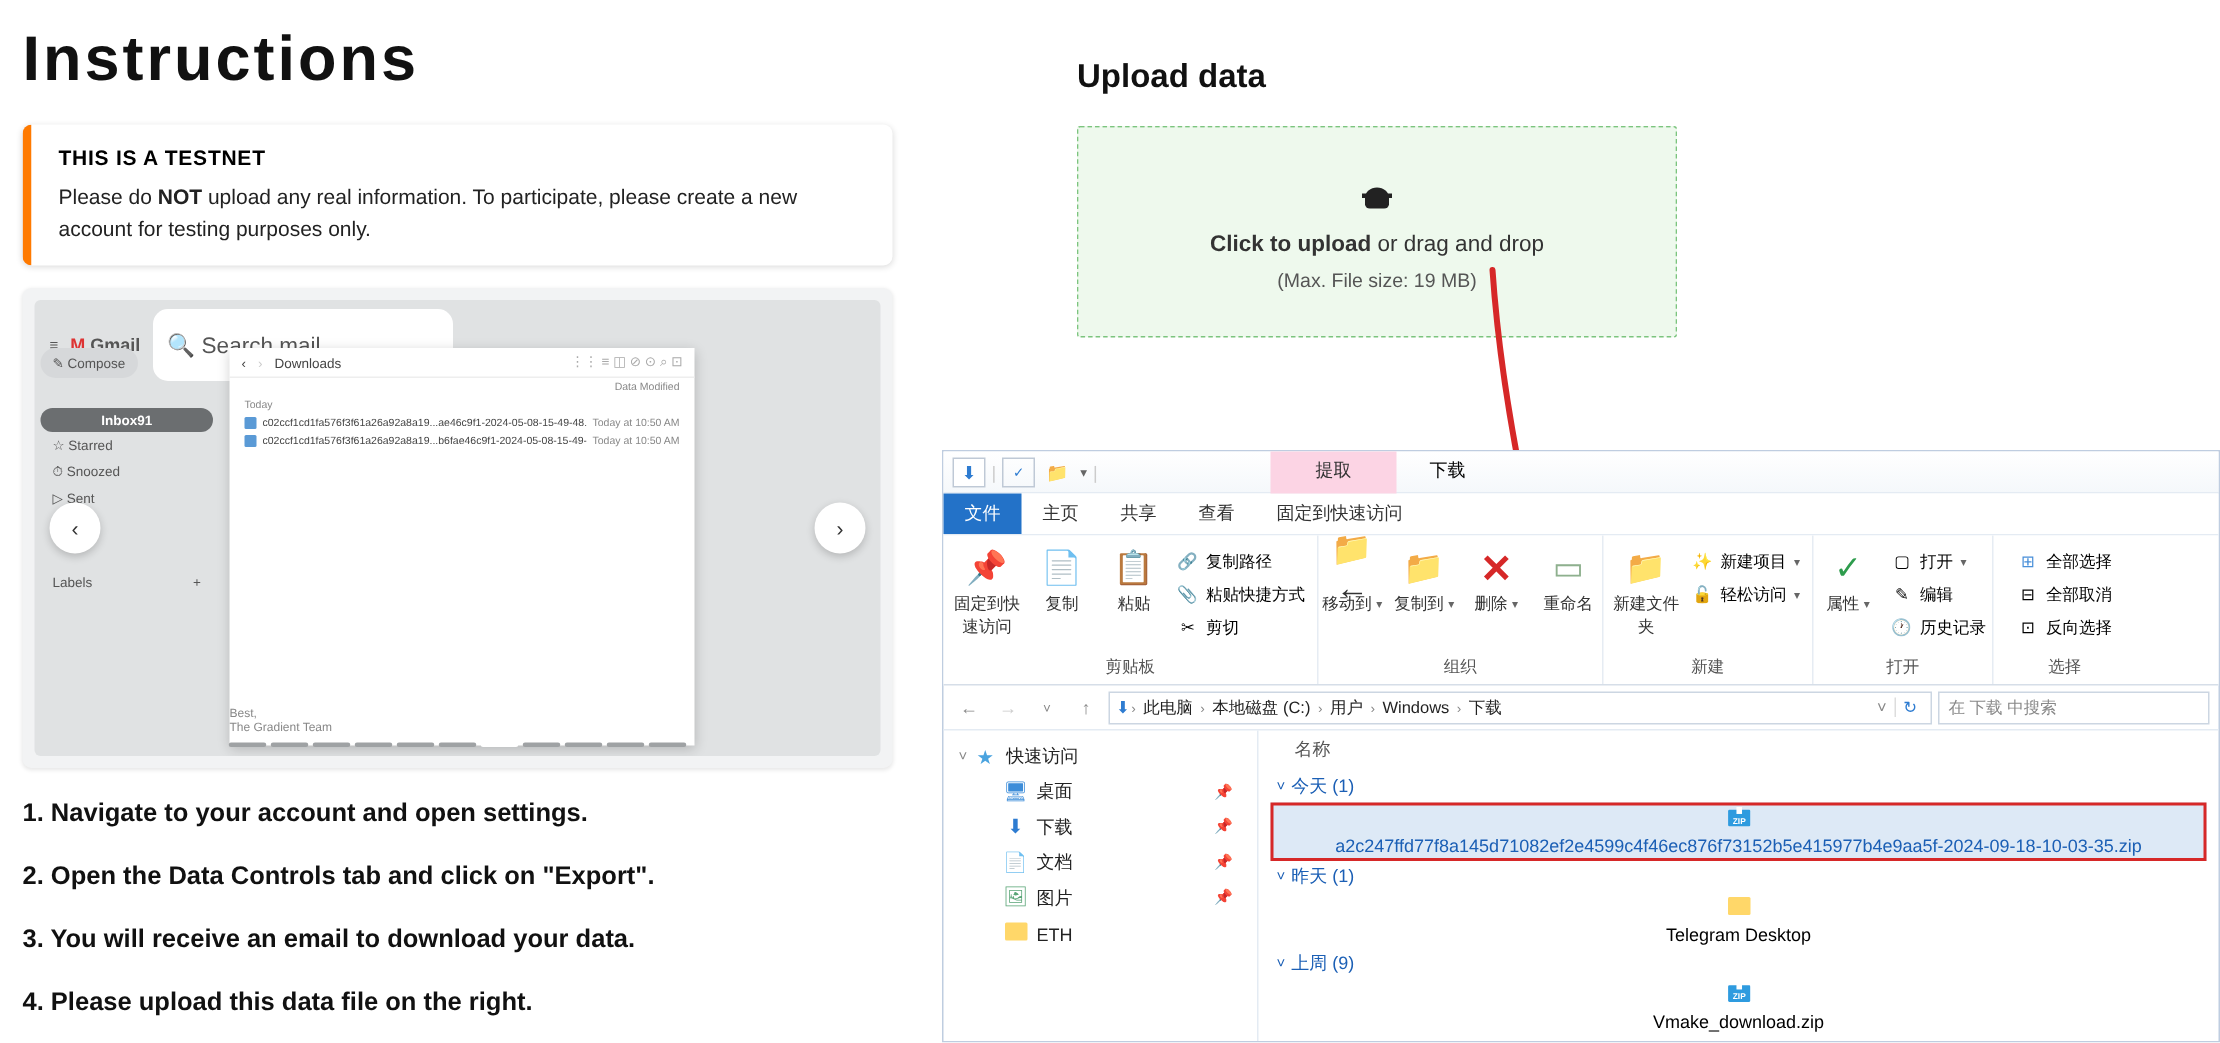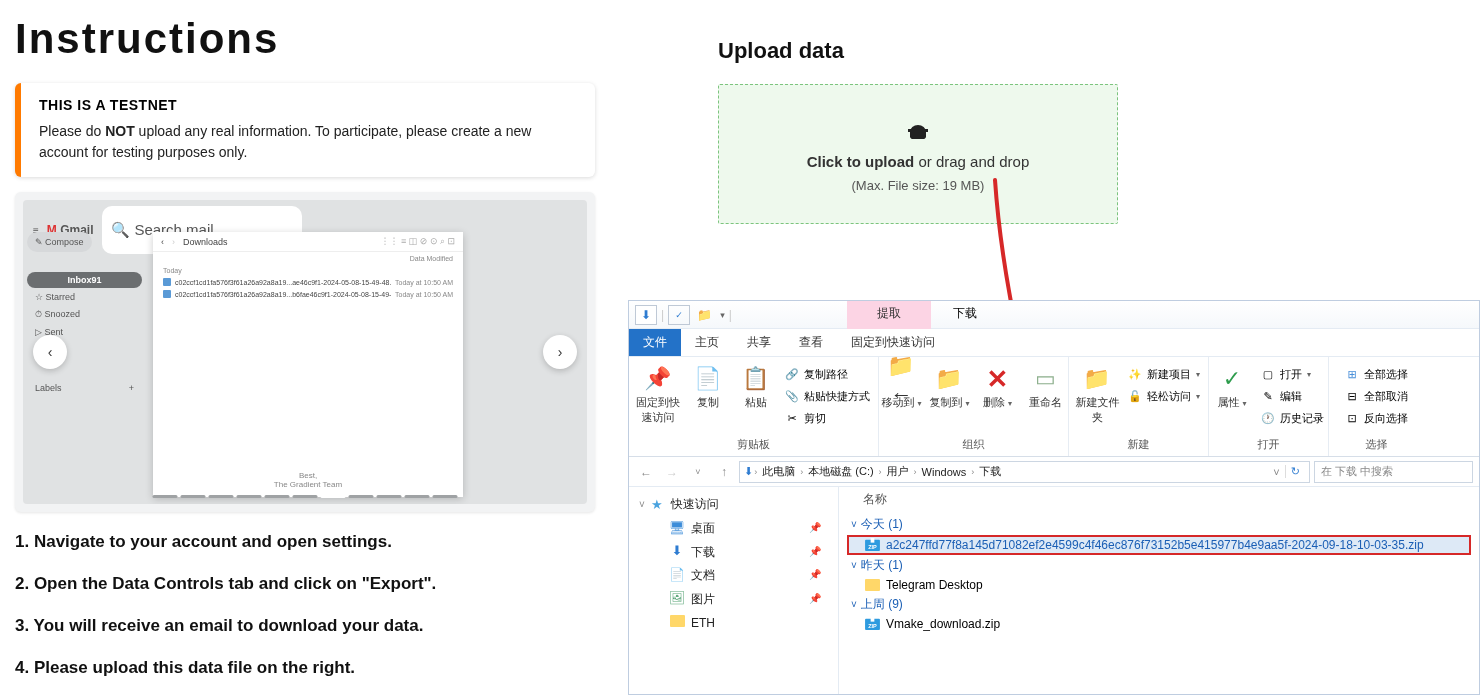--- a/index.html
+++ b/index.html
@@ -157,21 +157,21 @@
     .fd-name {
       flex: 1;
       white-space: nowrap;
       overflow: hidden;
     }
     .fd-mod { color: #888; }
     .fd-footer {
       position: absolute;
       bottom: 8px;
       width: 100%;
-      text-align: center;
+      text-align: left;
       font-size: 8px;
       color: #888;
     }
     .nav-btn {
       position: absolute;
       top: 50%;
       transform: translateY(-50%);
       width: 34px;
       height: 34px;
       border-radius: 50%;
@@ -415,21 +415,21 @@
     .crumb {
       padding: 0 4px;
       display: flex;
       align-items: center;
       gap: 3px;
       color: #222;
       cursor: pointer;
     }
     .crumb-sep { color: #888; font-size: 9px; padding: 0 1px; }
     .addr-search {
-      width: 159px;
+      width: 181px;
       border: 1px solid #ccd6e2;
       height: 22px;
       padding: 0 6px;
       font-size: 11px;
       color: #888;
       display: flex;
       align-items: center;
     }
     .ex-body {
       display: flex;
@@ -481,24 +481,26 @@
       font-size: 12px;
       color: #1b5fb5;
       padding: 2px 4px;
       display: flex;
       align-items: center;
       gap: 4px;
       cursor: pointer;
     }
     .ex-file {
       display: flex;
+      align-items: center;
       padding: 2px 18px;
       font-size: 12px;
       gap: 6px;
       cursor: pointer;
+      flex-direction: column;
     }
     .ex-file.sel {
       border: 2px solid #d62828;
       background: #dde9f6;
       color: #1b5fb5;
       padding: 1px 16px;
     }
     .zip-icon {
       width: 15px; height: 13px;
       display: inline-flex;

